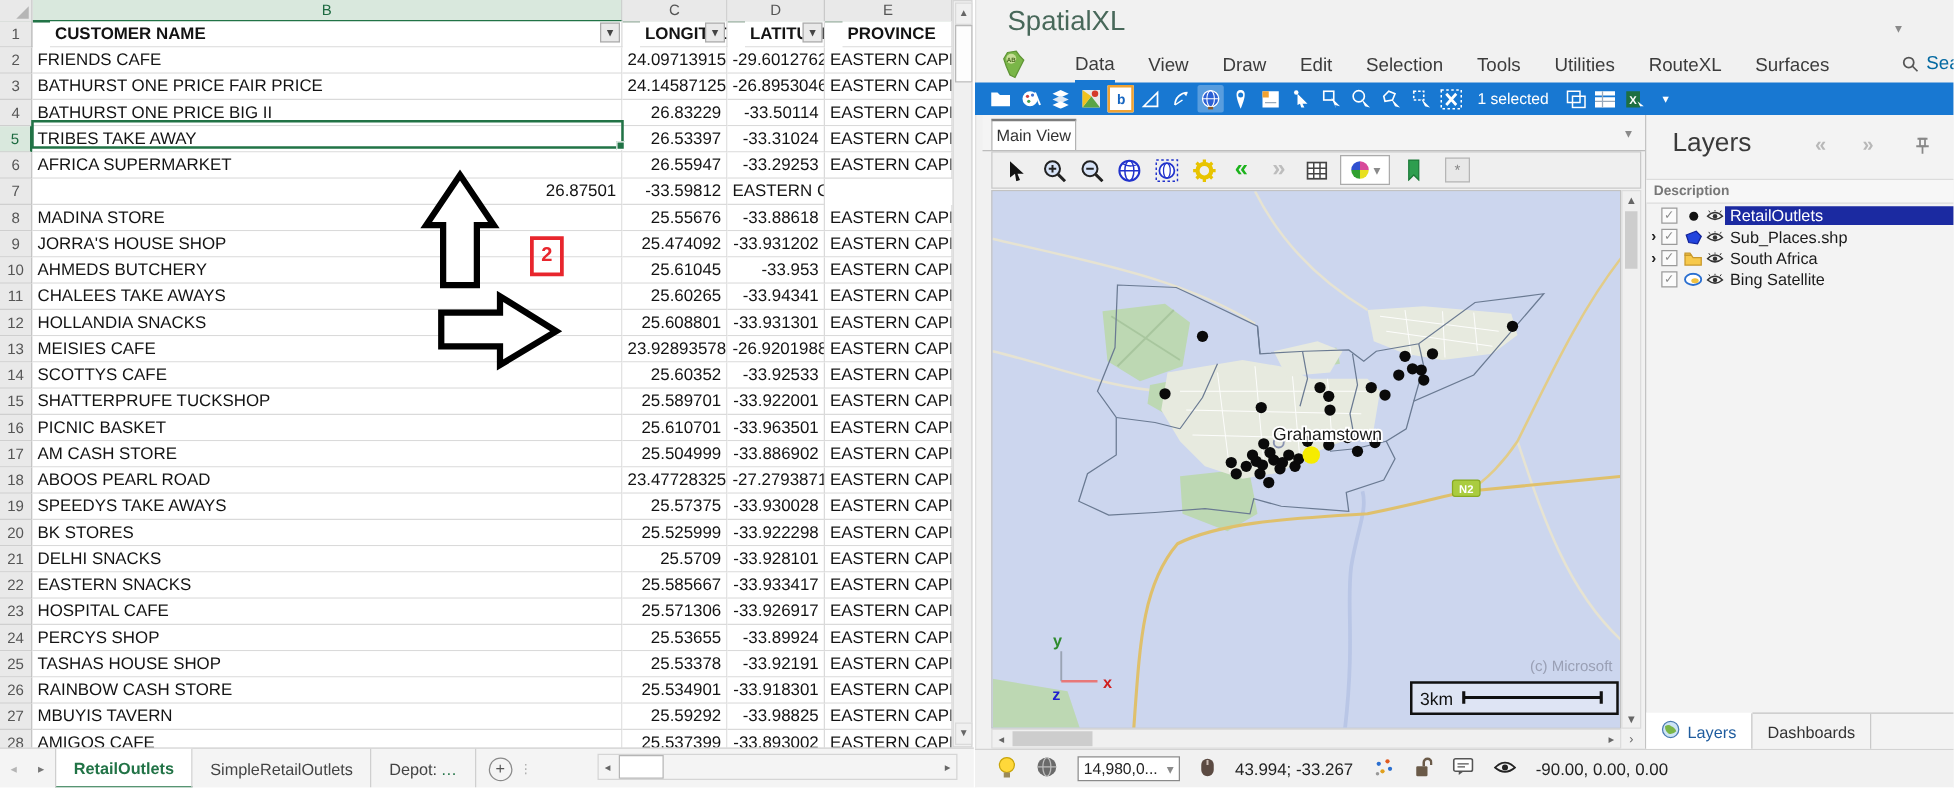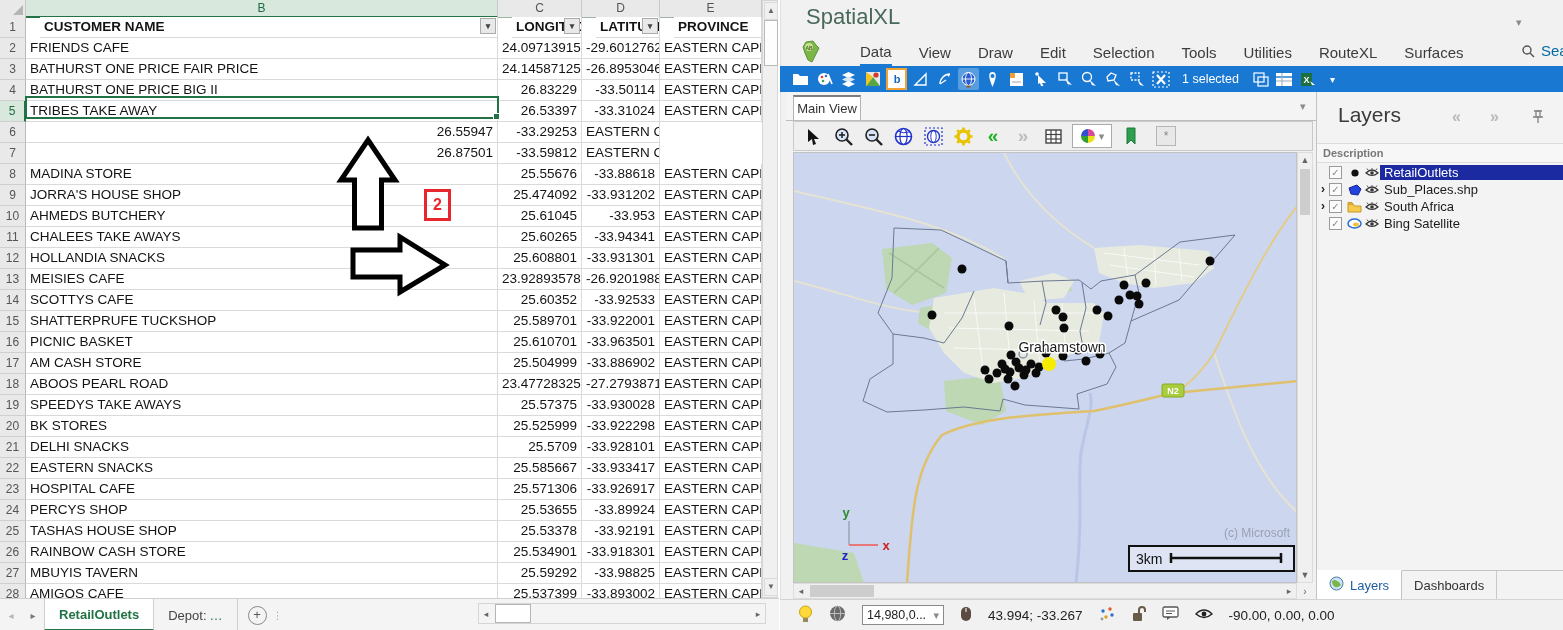--- a/index.html
+++ b/index.html
@@ -180,20 +180,21 @@
         </div>
         <div class="srow">
           <div class="rh selrow">5</div>
           <div class="cell">TRIBES TAKE AWAY</div>
           <div class="cell num">26.53397</div>
           <div class="cell num">-33.31024</div>
           <div class="cell">EASTERN CAPE</div>
         </div>
         <div class="srow">
           <div class="rh">6</div>
+          <div class="cell">AFRICA SUPERMARKET</div>
           <div class="cell num">26.55947</div>
           <div class="cell num">-33.29253</div>
           <div class="cell">EASTERN CAPE</div>
         </div>
         <div class="srow">
           <div class="rh">7</div>
           <div class="cell num">26.87501</div>
           <div class="cell num">-33.59812</div>
           <div class="cell">EASTERN CAPE</div>
         </div>
@@ -364,20 +365,21 @@
       <div class="sbtn" style="top:1px;">▲</div>
       <div id="vthumb"></div>
       <div class="sbtn" style="bottom:1px;">▼</div>
     </div>
 
     <div id="tabbar">
       <div class="tnav" style="color:#b5b5b5;">◂</div>
       <div class="tnav">▸</div>
       <div id="stabs" style="display:flex;">
           <div class="stab first active">RetailOutlets</div>
+          <div class="stab">SimpleRetailOutlets</div>
           <div class="stab">Depot:<span style="color: rgb(33, 115, 70); margin-left: 3px;"> …</span></div>
         </div>
       <div id="addsheet">+</div>
       <div class="tnav" style="color:#aaa;">⋮</div>
     </div>
     <div id="hscroll">
       <div class="mscroll-btn">◂</div>
       <div id="hthumb"></div>
       <div class="mscroll-btn" style="margin-left:auto;">▸</div>
     </div>

